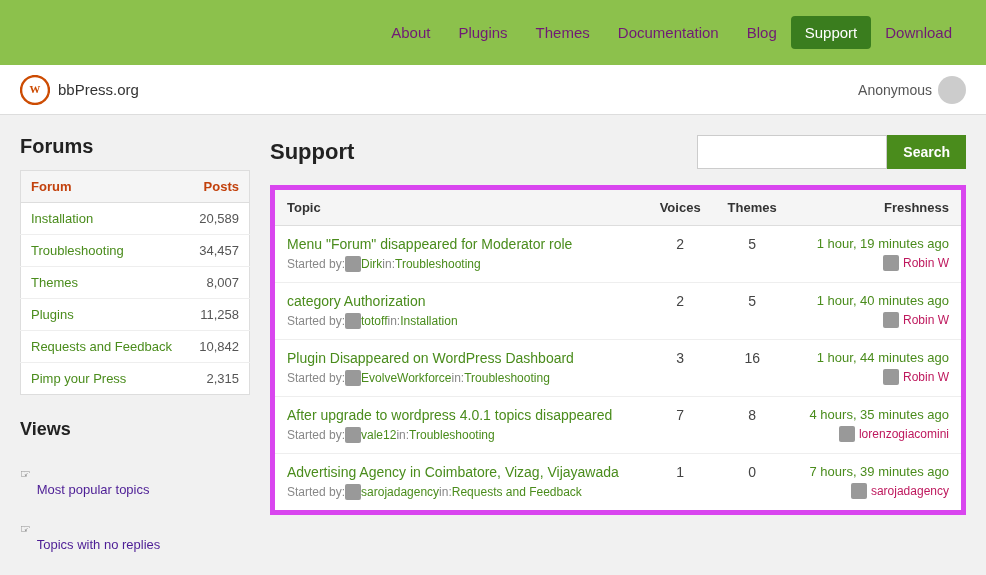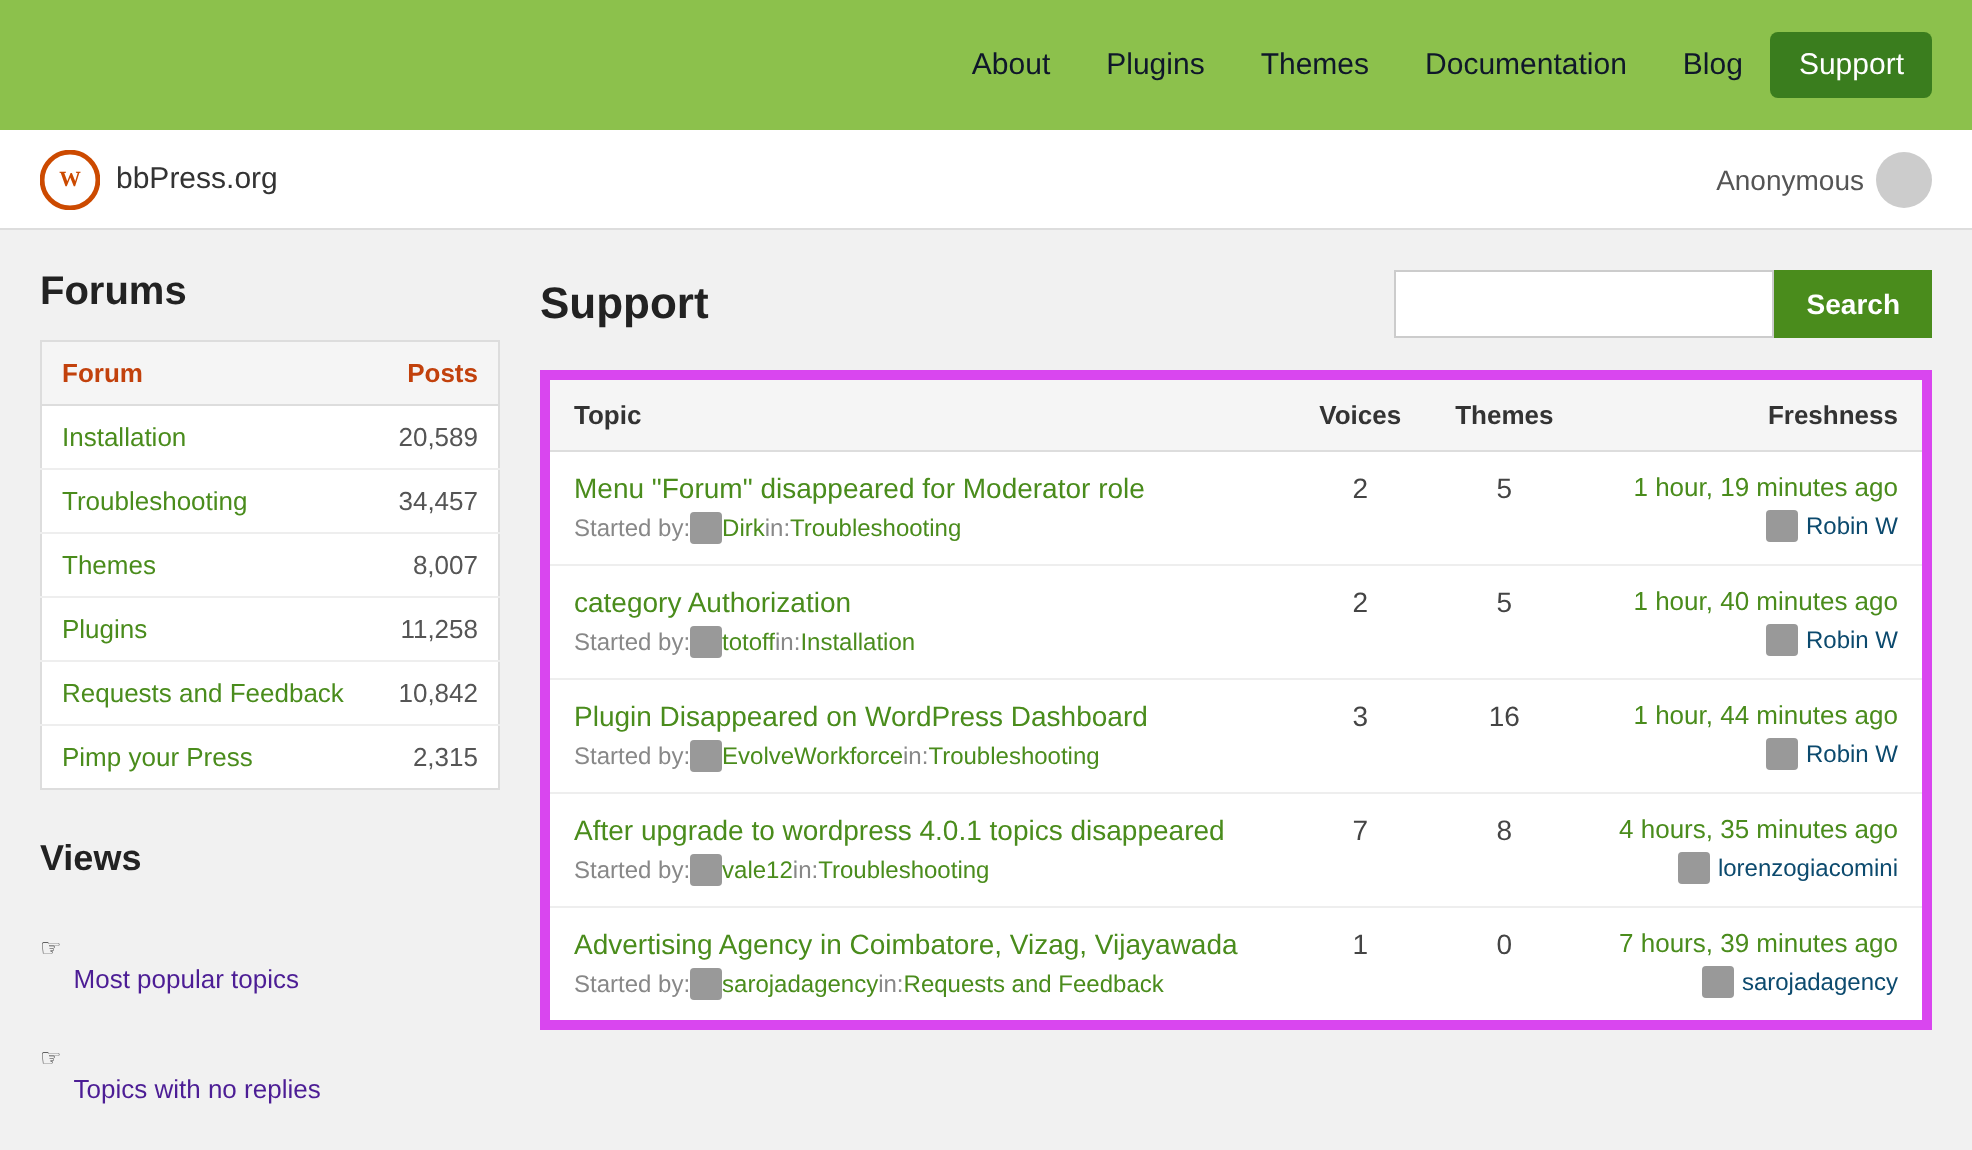--- a/index.html
+++ b/index.html
@@ -8,21 +8,21 @@
     
     .top-nav {
       background: #8cc14c;
       padding: 0 20px;
       display: flex;
       justify-content: flex-end;
       align-items: center;
       height: 65px;
     }
     .top-nav a {
-      color: #0f172a;
+      color: #701a75;
       text-decoration: none;
       font-size: 15px;
       font-weight: 500;
       padding: 8px 14px;
       border-radius: 4px;
     }
     .top-nav a.active {
       background: #3a7d1e;
       color: #fff;
     }
@@ -232,21 +232,21 @@
       font-size: 13px;
       display: block;
       margin-bottom: 4px;
     }
     .freshness-user {
       display: flex;
       align-items: center;
       gap: 4px;
       justify-content: flex-end;
       font-size: 12px;
-      color: #0c4a6e;
+      color: #be185d;
     }
     .freshness-user .avatar-small {
       width: 16px;
       height: 16px;
       border-radius: 2px;
       background: #999;
       display: inline-block;
     }
 
     
@@ -261,20 +261,21 @@
 </head>
 <body>
 
 <nav class="top-nav">
   <a href="#">About</a>
   <a href="#">Plugins</a>
   <a href="#">Themes</a>
   <a href="#">Documentation</a>
   <a href="#">Blog</a>
   <a href="#" class="active">Support</a>
+  <a href="#">Download</a>
 </nav>
 
 <div class="header-bar">
   <a href="#" class="site-logo">
     <svg class="wp-icon" viewBox="0 0 100 100" xmlns="http://www.w3.org/2000/svg">
       <circle cx="50" cy="50" r="48" fill="none" stroke="#cc4a00" stroke-width="5"></circle>
       <circle cx="50" cy="50" r="48" fill="none" stroke="#cc4a00" stroke-width="0"></circle>
       <path d="M10,50 Q30,20 50,50 Q70,80 90,50" stroke="#cc4a00" stroke-width="5" fill="none"></path>
       <circle cx="50" cy="50" r="45" fill="white"></circle>
       <circle cx="50" cy="50" r="45" fill="none" stroke="#cc4a00" stroke-width="5"></circle>

